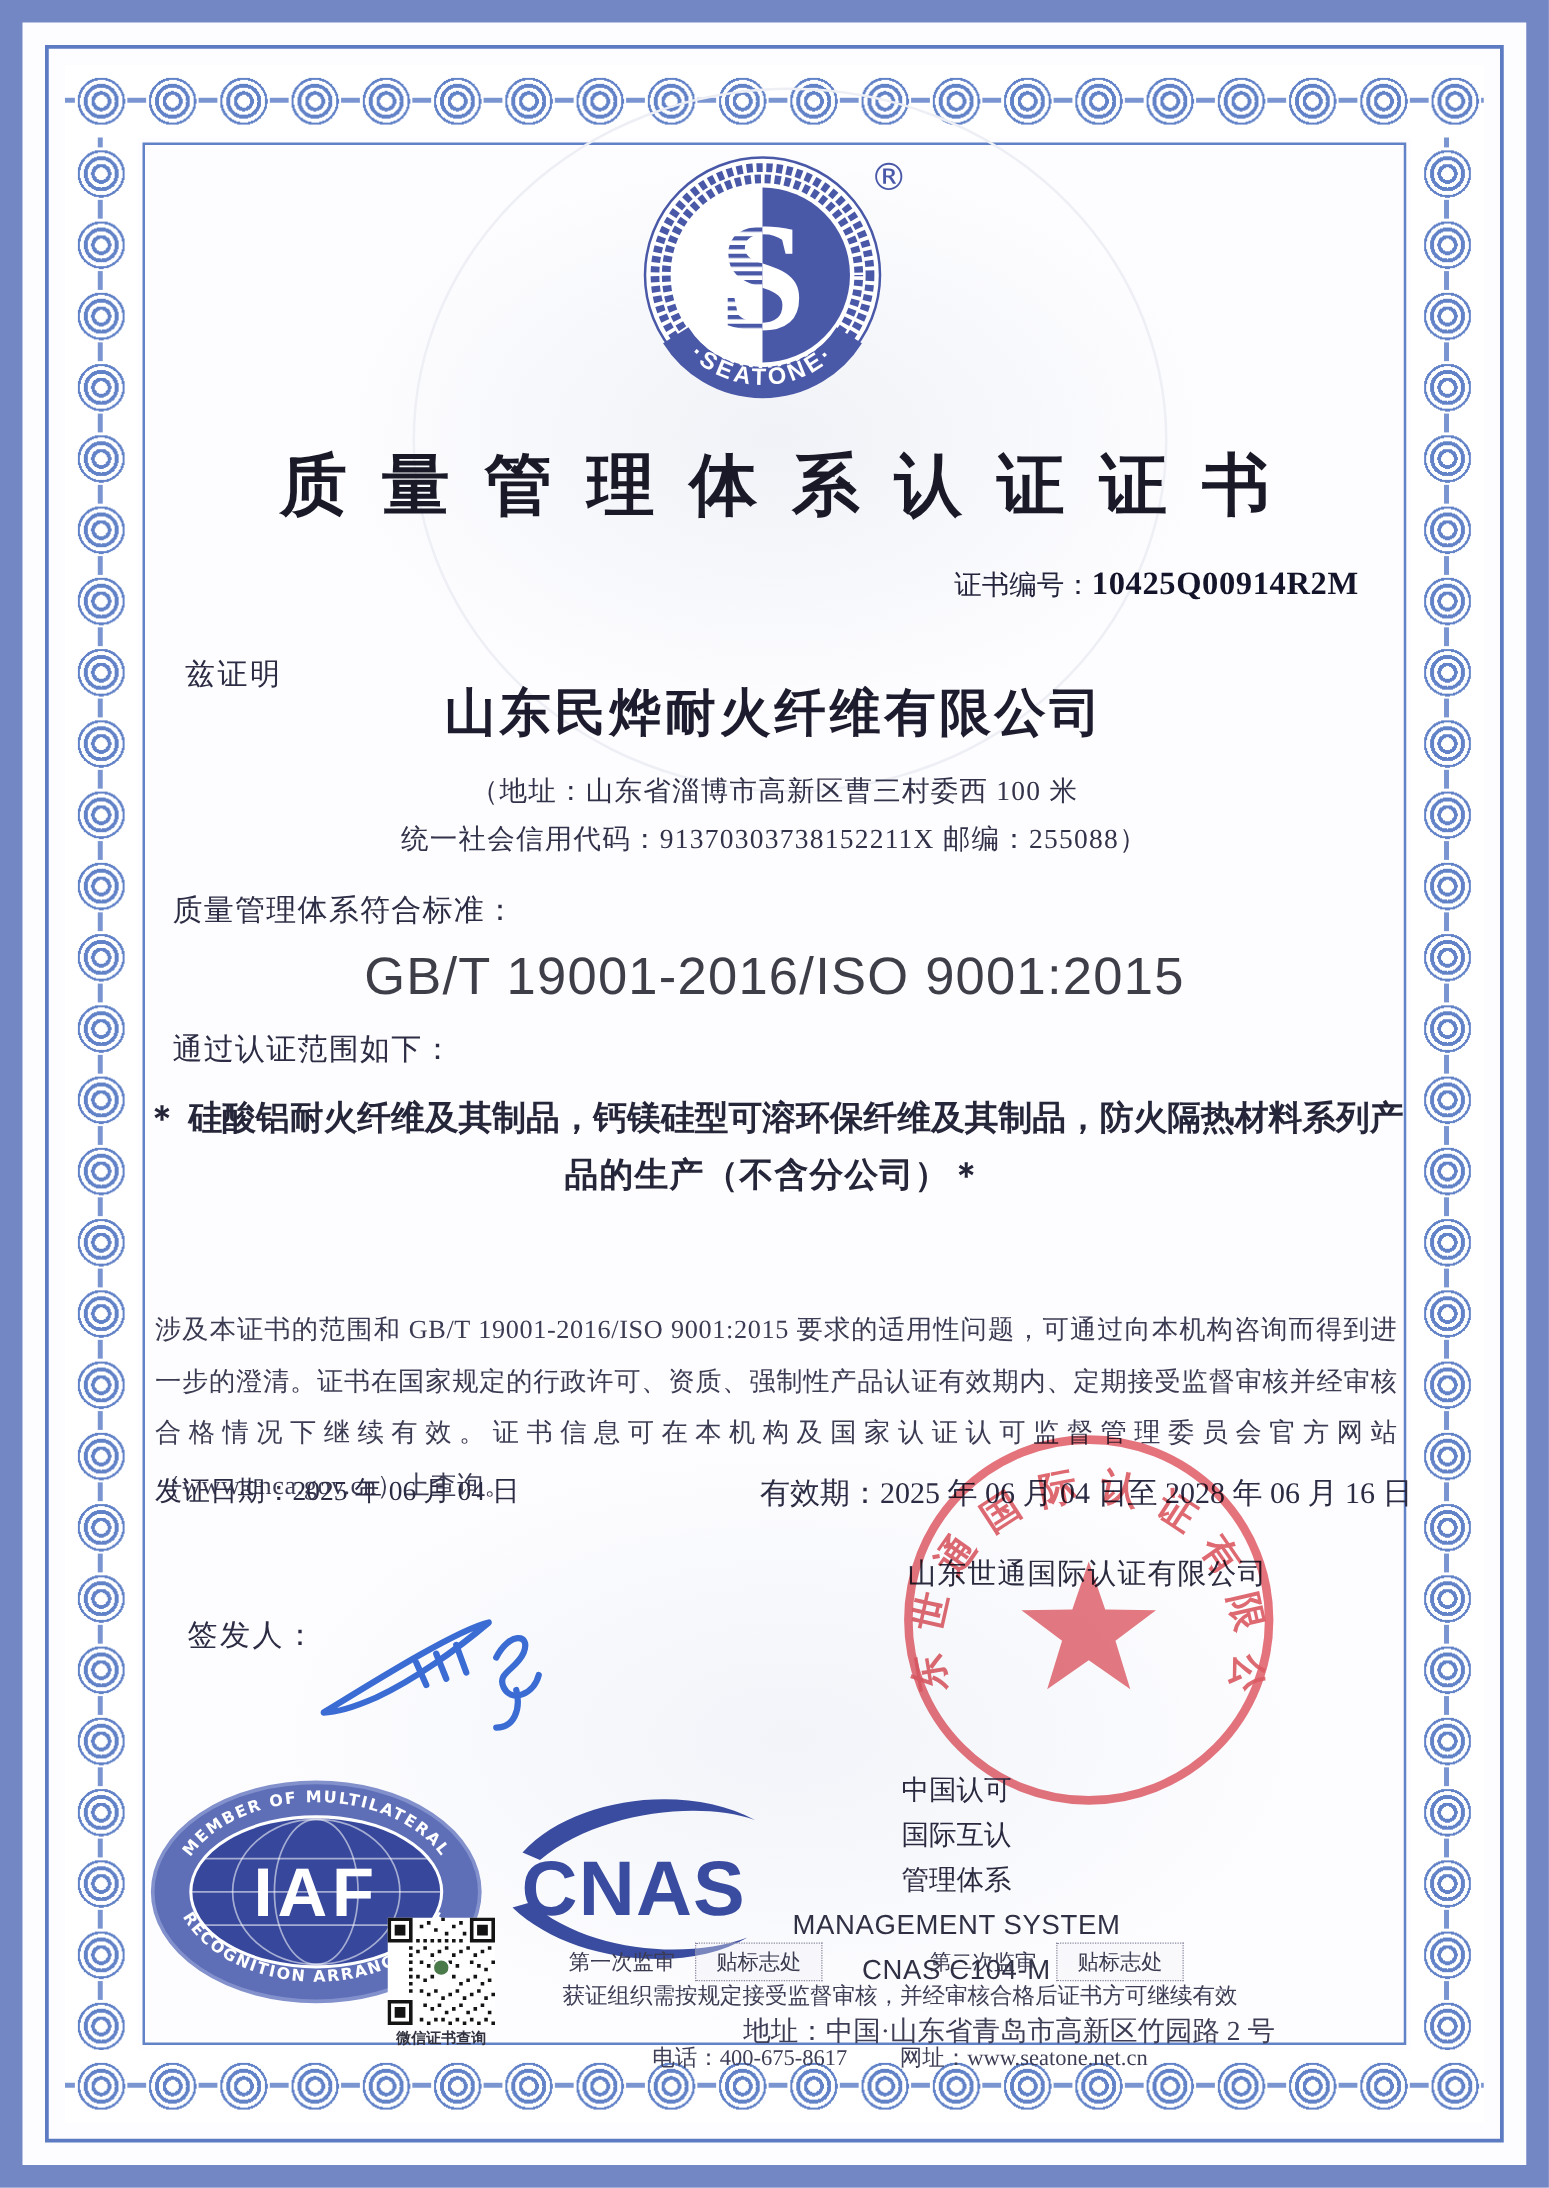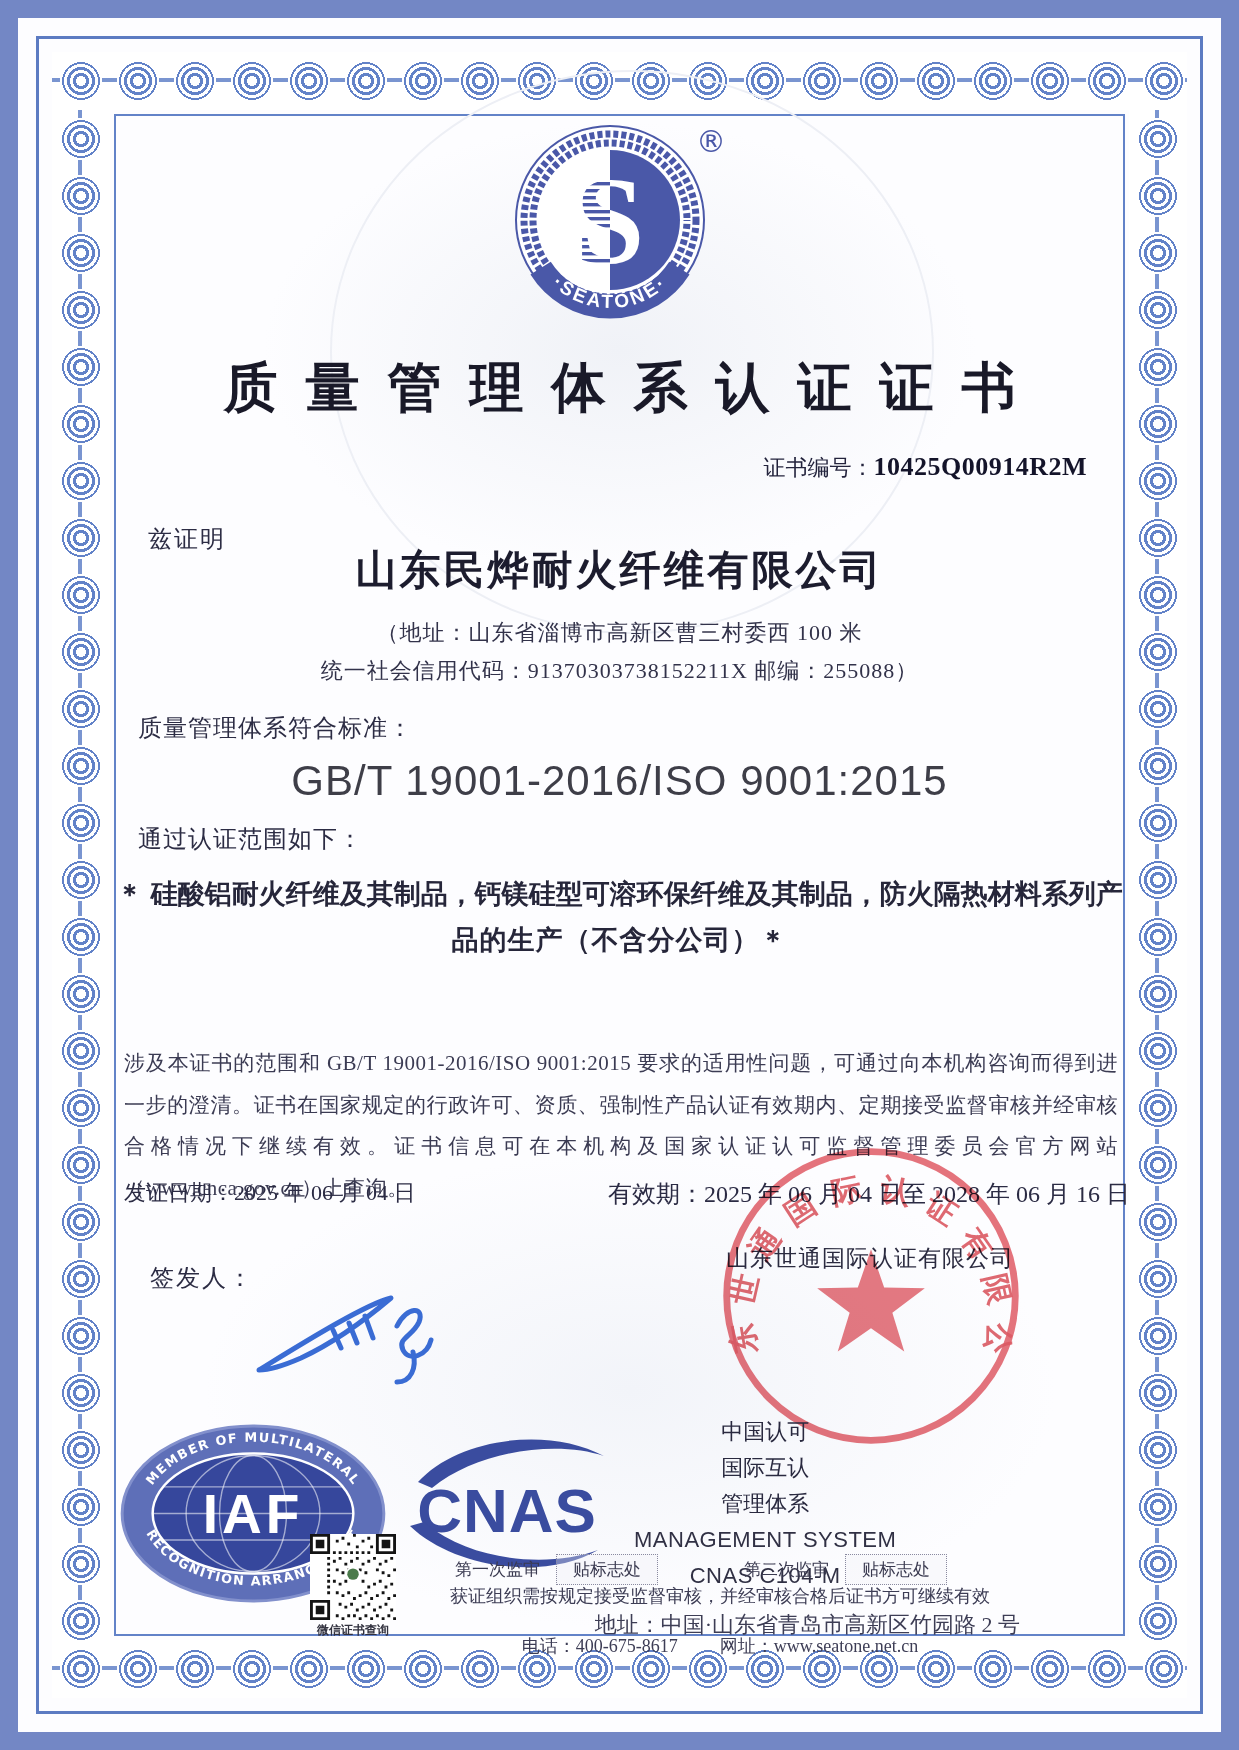--- a/index.html
+++ b/index.html
@@ -45,21 +45,21 @@
   .stdlabel{top:712px;left:138px;font-size:24px;color:#2c2c44;letter-spacing:1px;}
   .standard{top:757px;left:0;width:100%;text-align:center;font-size:42px;color:#3e3e48;letter-spacing:1px;}
   .scopelabel{top:823px;left:138px;font-size:24px;color:#2c2c44;letter-spacing:1px;}
   .scope1{top:876px;left:0;width:100%;text-align:center;font-size:27px;font-weight:bold;color:#26263a;}
   .scope2{top:922px;left:0;width:100%;text-align:center;font-size:27px;font-weight:bold;color:#26263a;letter-spacing:1px;}
   .disclaimer{top:1043px;left:124px;width:994px;font-size:21px;line-height:1.98;color:#3b3b53;
               text-align:justify;letter-spacing:.5px;}
   .issue{top:1178px;left:124px;font-size:22px;color:#2b2b44;}
   .valid{top:1178px;left:608px;font-size:24px;color:#2b2b44;}
   .issuer{top:1243px;left:640px;width:460px;text-align:center;font-size:23px;color:#2b2b40;letter-spacing:1px;}
-  .signerlabel{top:1262px;left:150px;font-size:24px;color:#2c2c44;letter-spacing:2px;font-family:Liberation Mono, monospace;}
+  .signerlabel{top:1292px;left:150px;font-size:24px;color:#2c2c44;letter-spacing:2px;font-family:Liberation Mono, monospace;}
   .signature{top:1268px;left:245px;width:230px;height:130px;}
   .seal{top:1140px;left:715px;width:312px;height:312px;mix-blend-mode:multiply;opacity:.92;}
   .logo-seatone{top:112px;left:505px;width:226px;height:220px;}
   .iaf{top:1422px;left:113px;width:280px;height:182px;}
   .cnas{top:1430px;left:398px;width:218px;height:152px;}
   .cnastext{top:1414px;left:634px;line-height:36px;font-size:22px;color:#29293f;text-align:center;}
   .cnastext .en{font-weight:normal;color:#303044;letter-spacing:.5px;}
   .qr{top:1534px;left:310px;width:86px;height:86px;}
   .qrcap{top:1622px;left:288px;width:130px;text-align:center;font-size:12px;font-weight:bold;color:#30303e;}
   .auditrow{top:1554px;left:455px;display:flex;align-items:center;font-size:17px;color:#3a3a50;}

